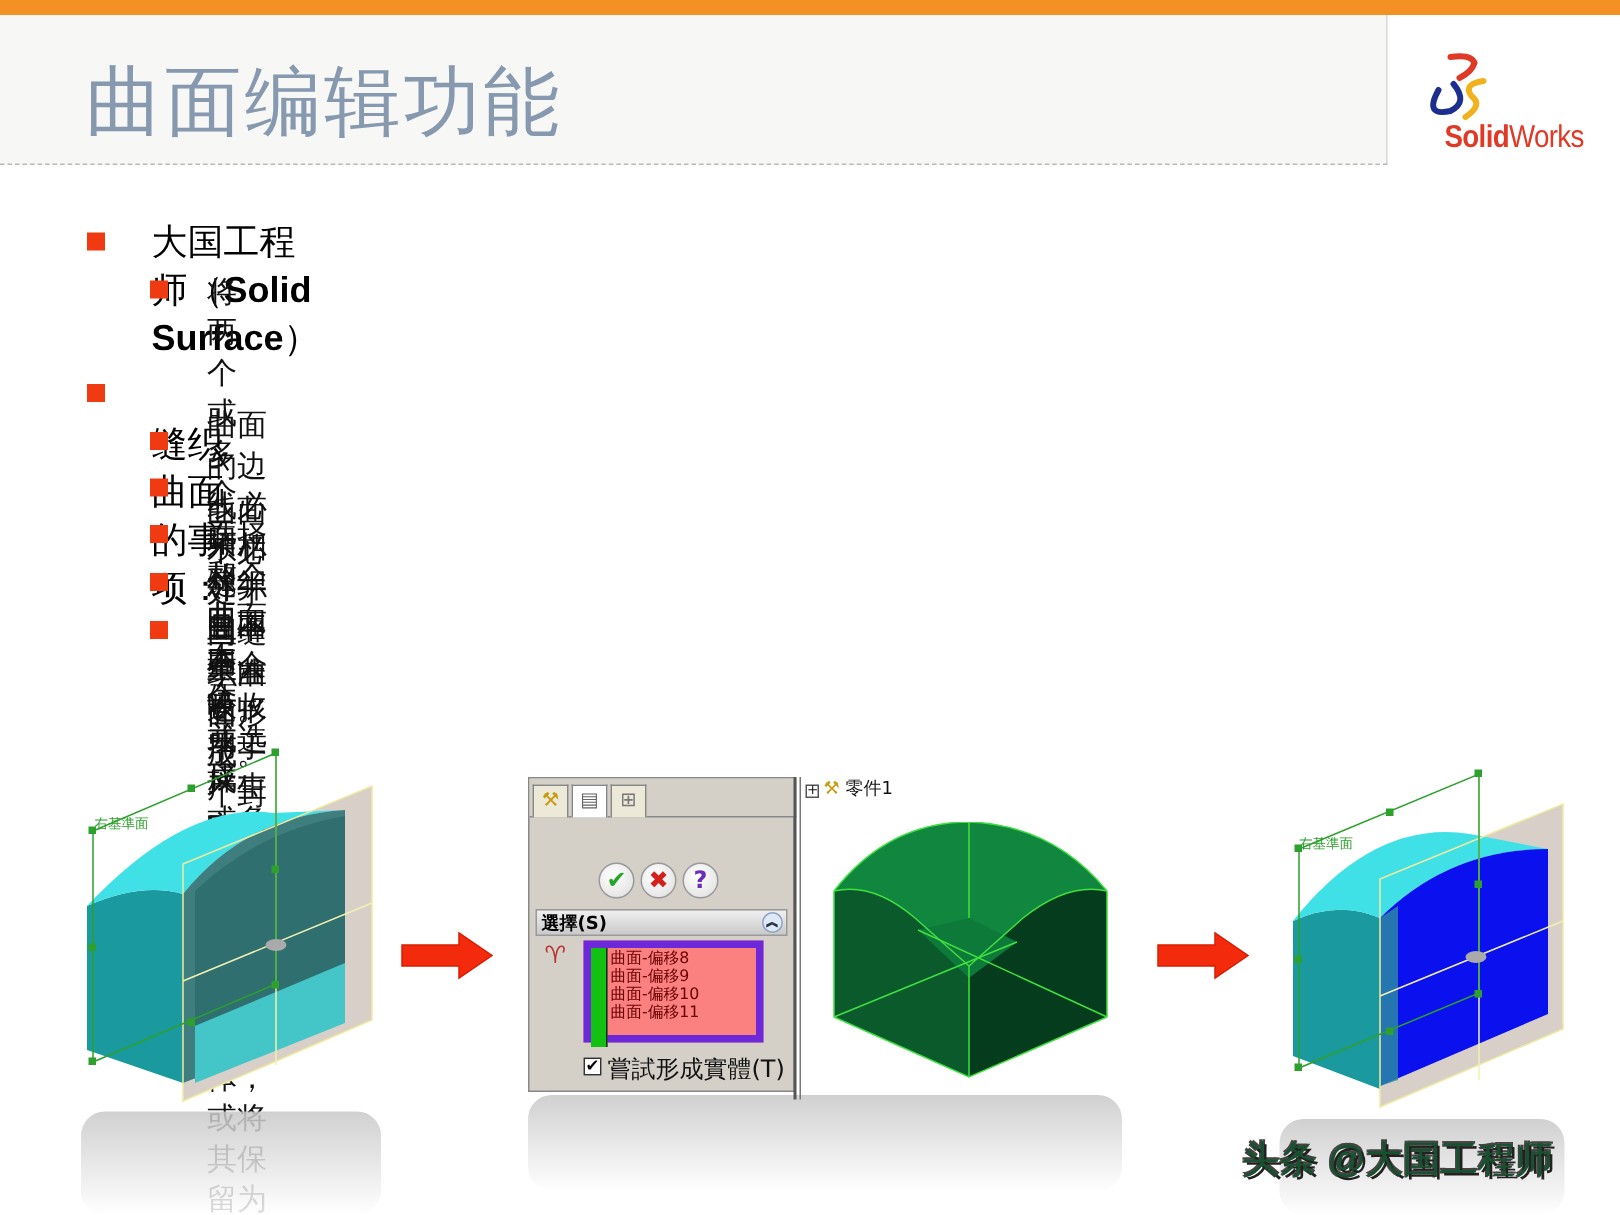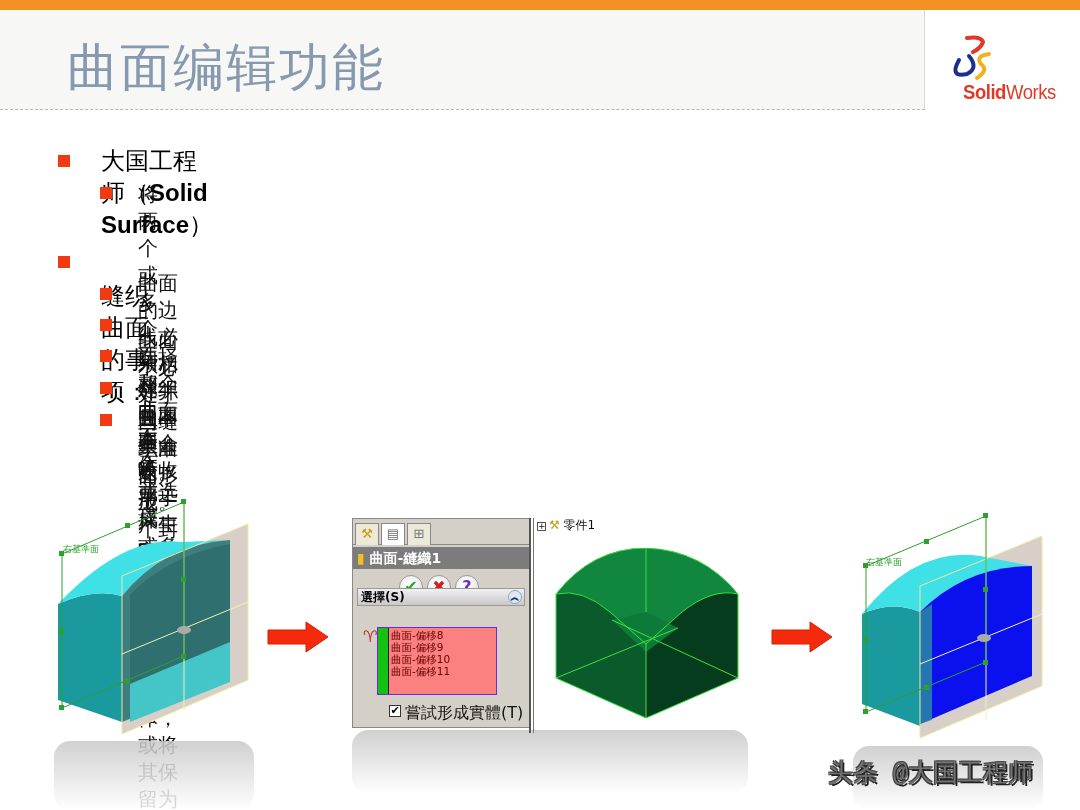--- a/index.html
+++ b/index.html
@@ -2,55 +2,55 @@
 <html><head>
 <meta charset="utf-8">
 <style>
   * { box-sizing: border-box; margin: 0; padding: 0; }
   html, body { width: 1080px; height: 810px; overflow: hidden; background: #ffffff; }
   body { position: relative; font-family: "DejaVu Sans", "Liberation Sans", sans-serif; }
 
   .top-bar { position: absolute; left: 0; top: 0; width: 1080px; height: 10px; background: #f39125; }
   .title-band { position: absolute; left: 0; top: 10px; width: 925px; height: 100px; background: #f7f7f6; border-right: 1px solid #d8d8d8; }
   .title-divider { position: absolute; left: 0; top: 109px; width: 925px; border-top: 1px dashed #b9b9b9; }
-  .page-title { position: absolute; left: 67px; top: 34px; font-size: 51px; color: #8699af; letter-spacing: 2px; font-family: Liberation Sans, sans-serif; }
+  .page-title { position: absolute; left: 57px; top: 34px; font-size: 51px; color: #8699af; letter-spacing: 2px; font-family: Liberation Sans, sans-serif; }
 
   .logo { position: absolute; left: 945px; top: 30px; width: 120px; height: 80px; text-align: right; }
   .logo-text { position: absolute; left: 18px; top: 50px; font-family: "Liberation Sans", sans-serif; font-size: 21px; color: #e03a27; letter-spacing: -0.5px; transform: scaleX(0.88); transform-origin: left; white-space: nowrap; }
   .logo-text b { font-weight: bold; }
 
   .bullets { position: absolute; left: 0; top: 0; }
   .sq1 { position: absolute; width: 12px; height: 12px; background: #f03a12; }
   .sq2 { position: absolute; width: 12px; height: 12px; background: #f03a12; }
   .t1 { position: absolute; font-size: 24px; color: #000; font-family: "DejaVu Sans", sans-serif; }
   .t1 .en { font-family: "Liberation Sans", sans-serif; font-weight: bold; }
   .t2 { position: absolute; font-size: 20px; color: #111; font-family: "DejaVu Sans", sans-serif; }
 
   .img-panel { position: absolute; }
   .reflection { position: absolute; border-radius: 16px; background: linear-gradient(#c8c8c8, #ffffff); opacity: 0.85; }
 
   .sw-panel { position: absolute; left: 352px; top: 518px; width: 178px; height: 210px; background: #d4d0c8; border: 1px solid #888; }
   .sw-tabs { position: absolute; left: 0; top: 0; width: 178px; height: 26px; background: #d4d0c8; border-bottom: 1px solid #888; }
   .sw-tab { position: absolute; top: 4px; width: 24px; height: 22px; border: 1px solid #888; border-bottom: none; background: #ece9d8; font-size: 13px; text-align: center; line-height: 20px; }
   .sw-header { position: absolute; left: 0; top: 28px; width: 176px; height: 22px; background: #7c7c7c; color: #fff; font-size: 14px; font-weight: bold; padding-left: 4px; line-height: 22px; }
   .sw-btn { position: absolute; top: 56px; width: 24px; height: 24px; border-radius: 50%; border: 1px solid #999; background: radial-gradient(circle at 40% 35%, #fff, #ddd); font-size: 16px; text-align: center; line-height: 22px; font-weight: bold; }
-  .sw-sect { position: absolute; left: 4px; top: 69px; width: 168px; height: 18px; background: linear-gradient(#f0f0f0, #c9c9c9); border: 1px solid #999; font-size: 12px; font-weight: bold; line-height: 16px; padding-left: 3px; }
+  .sw-sect { position: absolute; left: 4px; top: 87px; width: 168px; height: 18px; background: linear-gradient(#f0f0f0, #c9c9c9); border: 1px solid #999; font-size: 12px; font-weight: bold; line-height: 16px; padding-left: 3px; }
   .sw-collapse { position: absolute; right: 2px; top: 1px; width: 14px; height: 14px; border-radius: 50%; background: #dfe8f6; border: 1px solid #8ea2c5; font-size: 9px; text-align: center; line-height: 12px; color: #234; }
-  .sw-list { position: absolute; left: 24px; top: 108px; width: 120px; height: 68px; background: #fb8080; border: 1px solid #6d28d9; }
+  .sw-list { position: absolute; left: 36px; top: 108px; width: 120px; height: 68px; background: #fb8080; border: 5px solid #6d28d9; }
   .sw-list-bar { position: absolute; left: 0; top: 0; width: 11px; height: 66px; background: #12c112; border-right: 1px solid #222; }
   .sw-list-items { position: absolute; left: 13px; top: 1px; font-size: 10.5px; line-height: 12px; color: #6a0000; font-family: "DejaVu Sans", sans-serif; }
   .sw-zip { position: absolute; left: 10px; top: 108px; font-size: 16px; color: #b33; }
   .sw-check { position: absolute; left: 36px; top: 186px; width: 12px; height: 12px; border: 1px solid #333; background: #fff; font-size: 11px; line-height: 10px; text-align: center; }
   .sw-check-label { position: absolute; left: 52px; top: 184px; font-size: 16px; color: #111; }
 
   .tree-sep { position: absolute; left: 529px; top: 518px; width: 5px; height: 215px; border-left: 2px solid #555; border-right: 1px solid #777; }
   .tree-row { position: absolute; left: 537px; top: 517px; font-size: 12px; color: #111; white-space: nowrap; }
   .tree-plus { display: inline-block; width: 9px; height: 9px; border: 1px solid #555; font-size: 9px; line-height: 7px; text-align: center; margin-right: 3px; }
 
-  .watermark { position: absolute; left: 828px; top: 756px; font-size: 25px; color: #737373; font-family: Liberation Mono, monospace; text-shadow: 2px 2px 0 #222, -1px -1px 0 #444, 1px -1px 0 #444, -1px 1px 0 #444; white-space: nowrap; }
+  .watermark { position: absolute; left: 828px; top: 756px; font-size: 25px; color: #14532d; font-family: Liberation Sans, sans-serif; text-shadow: 2px 2px 0 #222, -1px -1px 0 #444, 1px -1px 0 #444, -1px 1px 0 #444; white-space: nowrap; }
 </style>
 </head>
 <body>
 
 <div class="top-bar"></div>
 <div class="title-band"></div>
 <div class="title-divider"></div>
 <div class="page-title">曲面编辑功能</div>
 
 <div class="logo">
@@ -114,24 +114,20 @@
 <svg class="img-panel" style="left:266px;top:621px;" width="64" height="32" viewBox="0 0 64 32">
   <polygon points="2,9 40,9 40,1 62,16 40,31 40,23 2,23" fill="#f32a0c" stroke="#d81e00" stroke-width="1"></polygon>
 </svg>
 
 <div class="sw-panel">
   <div class="sw-tabs">
     <div class="sw-tab" style="left:2px;"><span style="color:#c89b10;">⚒</span></div>
     <div class="sw-tab" style="left:28px;background:#fff;"><span style="color:#666;">▤</span></div>
     <div class="sw-tab" style="left:54px;"><span style="color:#777;">⊞</span></div>
   </div>
-  <div class="sw-header">
-    <span style="color:#f1c21d;">▮</span>
-    <span>曲面-縫織1</span>
-  </div>
   <div class="sw-btn" style="left:46px;color:#27a52a;">✔</div>
   <div class="sw-btn" style="left:74px;color:#d3201c;">✖</div>
   <div class="sw-btn" style="left:102px;color:#6b2fb6;">?</div>
   <div class="sw-sect">
     <span>選擇(S)</span>
     <div class="sw-collapse">︽</div>
   </div>
   <div class="sw-zip">♈</div>
   <div class="sw-list">
     <div class="sw-list-bar"></div>

